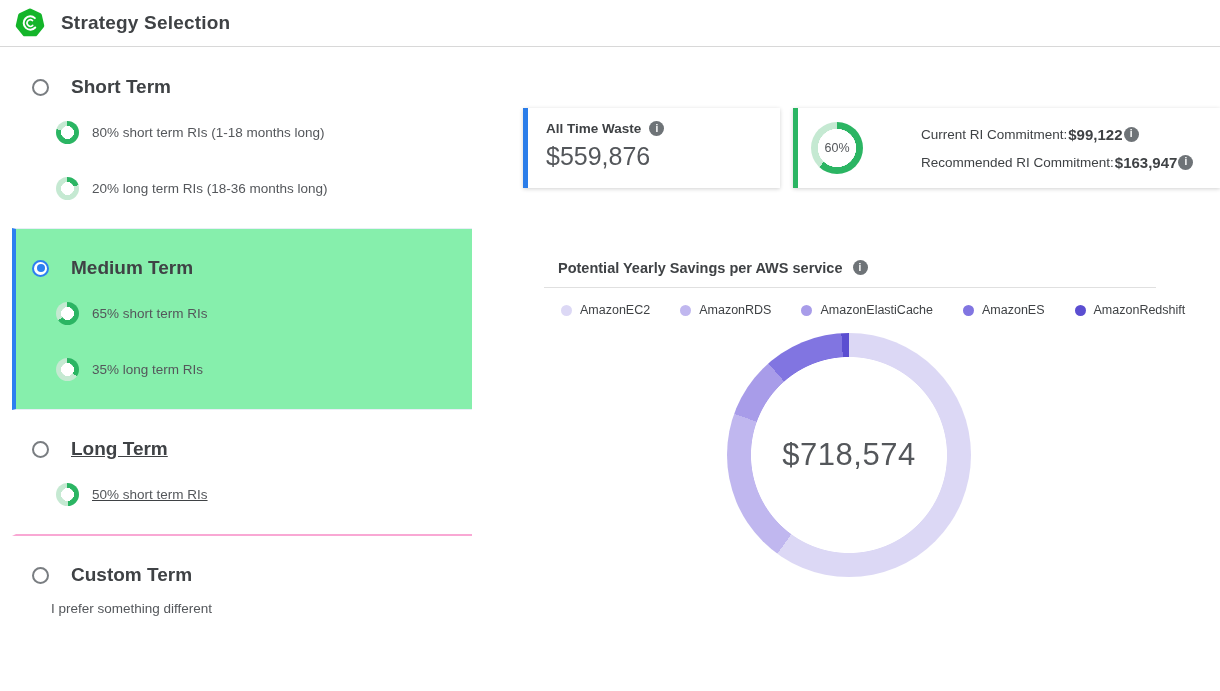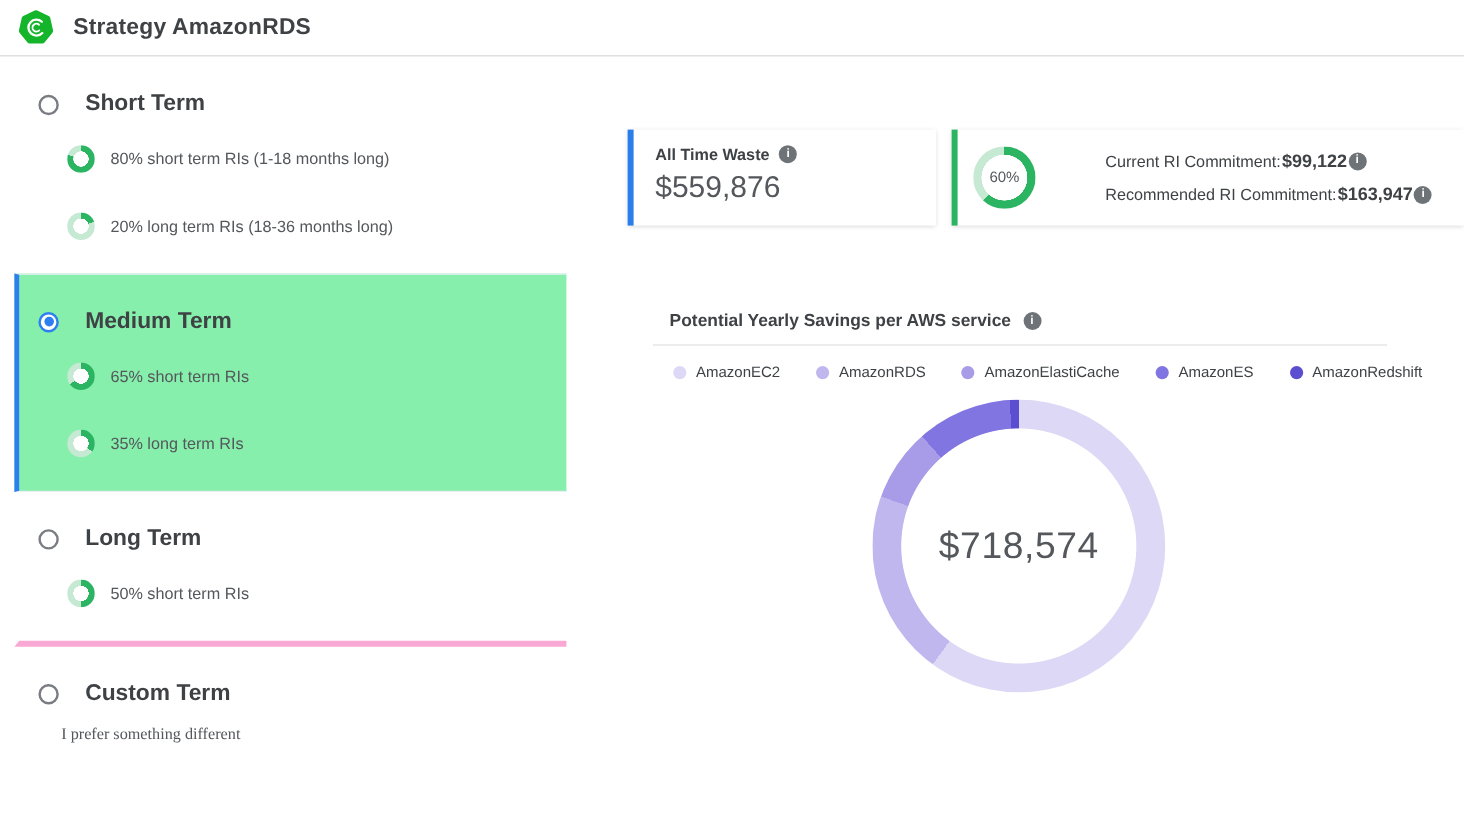--- a/index.html
+++ b/index.html
@@ -8,31 +8,31 @@
 
   
   .app-header { height: 47px; border-bottom: 1px solid #d8d8d8; display: flex; align-items: center; padding-left: 15px; }
   .logo { width: 30px; height: 30px; margin-right: 16px; flex: 0 0 auto; }
   .page-title { font-size: 19px; font-weight: 700; color: #3f4245; letter-spacing: .2px; }
 
   
   .left-panel { position: absolute; top: 48px; left: 12px; width: 460px; }
   .option-group { border-left: 4px solid transparent; padding: 30px 0 28px 16px; position: relative; }
   .option-group.selected { background: #86efac; border-left-color: #2d7ff0; border-top: 1px solid #e7eef6; border-bottom: 1px solid #e7eef6; }
-  .option-group.has-divider { border-bottom: 5px solid #f9a8d4; }
+  .option-group.has-divider { border-bottom: 2px solid #f9a8d4; text-decoration: underline; }
   .group-header { display: flex; align-items: center; gap: 22px; height: 18px; cursor: pointer; }
   .group-label { font-size: 19px; font-weight: 700; color: #3f4245; }
   .radio { width: 17px; height: 17px; border: 2px solid #797d81; border-radius: 50%; background: #fff; position: relative; flex: 0 0 auto; }
   .option-group.selected .radio { border-color: #2d7ff0; }
   .option-group.selected .radio::after { content: ""; position: absolute; left: 2.5px; top: 2.5px; width: 8px; height: 8px; border-radius: 50%; background: #2d7ff0; }
   .option-item { display: flex; align-items: center; gap: 13px; margin-left: 24px; margin-top: 25px; height: 23px; }
   .option-item + .option-item { margin-top: 33px; }
   .mini-donut { width: 23px; height: 23px; border-radius: 50%; flex: 0 0 auto; }
   .item-label { font-size: 13.5px; color: #54575b; }
-  .custom-desc { font-size: 13.5px; color: #54575b; margin: 17px 0 0 19px; font-family: Liberation Serif, serif; }
+  .custom-desc { font-size: 13.5px; color: #54575b; margin: 17px 0 0 19px; }
 
   
   .card { position: absolute; background: #ffffff; box-shadow: 0 1px 4px rgba(0,0,0,.18); }
   .card-waste { left: 523px; top: 108px; width: 257px; height: 80px; border-left: 5px solid #2b7de9; padding: 13px 0 17px 18px; }
   .card-label-row { display: flex; align-items: center; gap: 8px; }
   .card-label { font-size: 13.5px; font-weight: 700; color: #3f4245; }
   .info-icon { width: 15px; height: 15px; border-radius: 50%; background: #6e7377; color: #ffffff; font-size: 10px; font-weight: 700; font-style: normal; display: inline-flex; align-items: center; justify-content: center; line-height: 1; cursor: pointer; flex: 0 0 auto; }
   .card-value { font-size: 25px; color: #54575b; margin-top: 6px; }
 
   .card-commitment { left: 793px; top: 108px; width: 427px; height: 80px; border-left: 5px solid #2bb563; display: flex; align-items: center; }
@@ -57,21 +57,21 @@
 </style>
 </head>
 <body>
 
 <header class="app-header">
   <svg class="logo" viewBox="0 0 32 32">
     <polygon points="16,3 26.2,7.9 28.7,18.9 21.6,27.7 10.4,27.7 3.3,18.9 5.8,7.9" fill="#14b52a" stroke="#14b52a" stroke-width="5" stroke-linejoin="round"></polygon>
     <path d="M21.2 10.8 A7.1 7.1 0 1 0 21.6 20.8" fill="none" stroke="#ffffff" stroke-width="2.1" stroke-linecap="round"></path>
     <path d="M18.7 13.4 A3.5 3.5 0 1 0 18.9 18.5" fill="none" stroke="#ffffff" stroke-width="1.7" stroke-linecap="round"></path>
   </svg>
-  <h1 class="page-title">Strategy AmazonRDS</h1>
+  <h1 class="page-title">Strategy Selection</h1>
 </header>
 
 <div class="left-panel">
 
   <div class="option-group">
     <div class="group-header">
       <span class="radio"></span>
       <span class="group-label">Short Term</span>
     </div>
     <div class="option-item">

